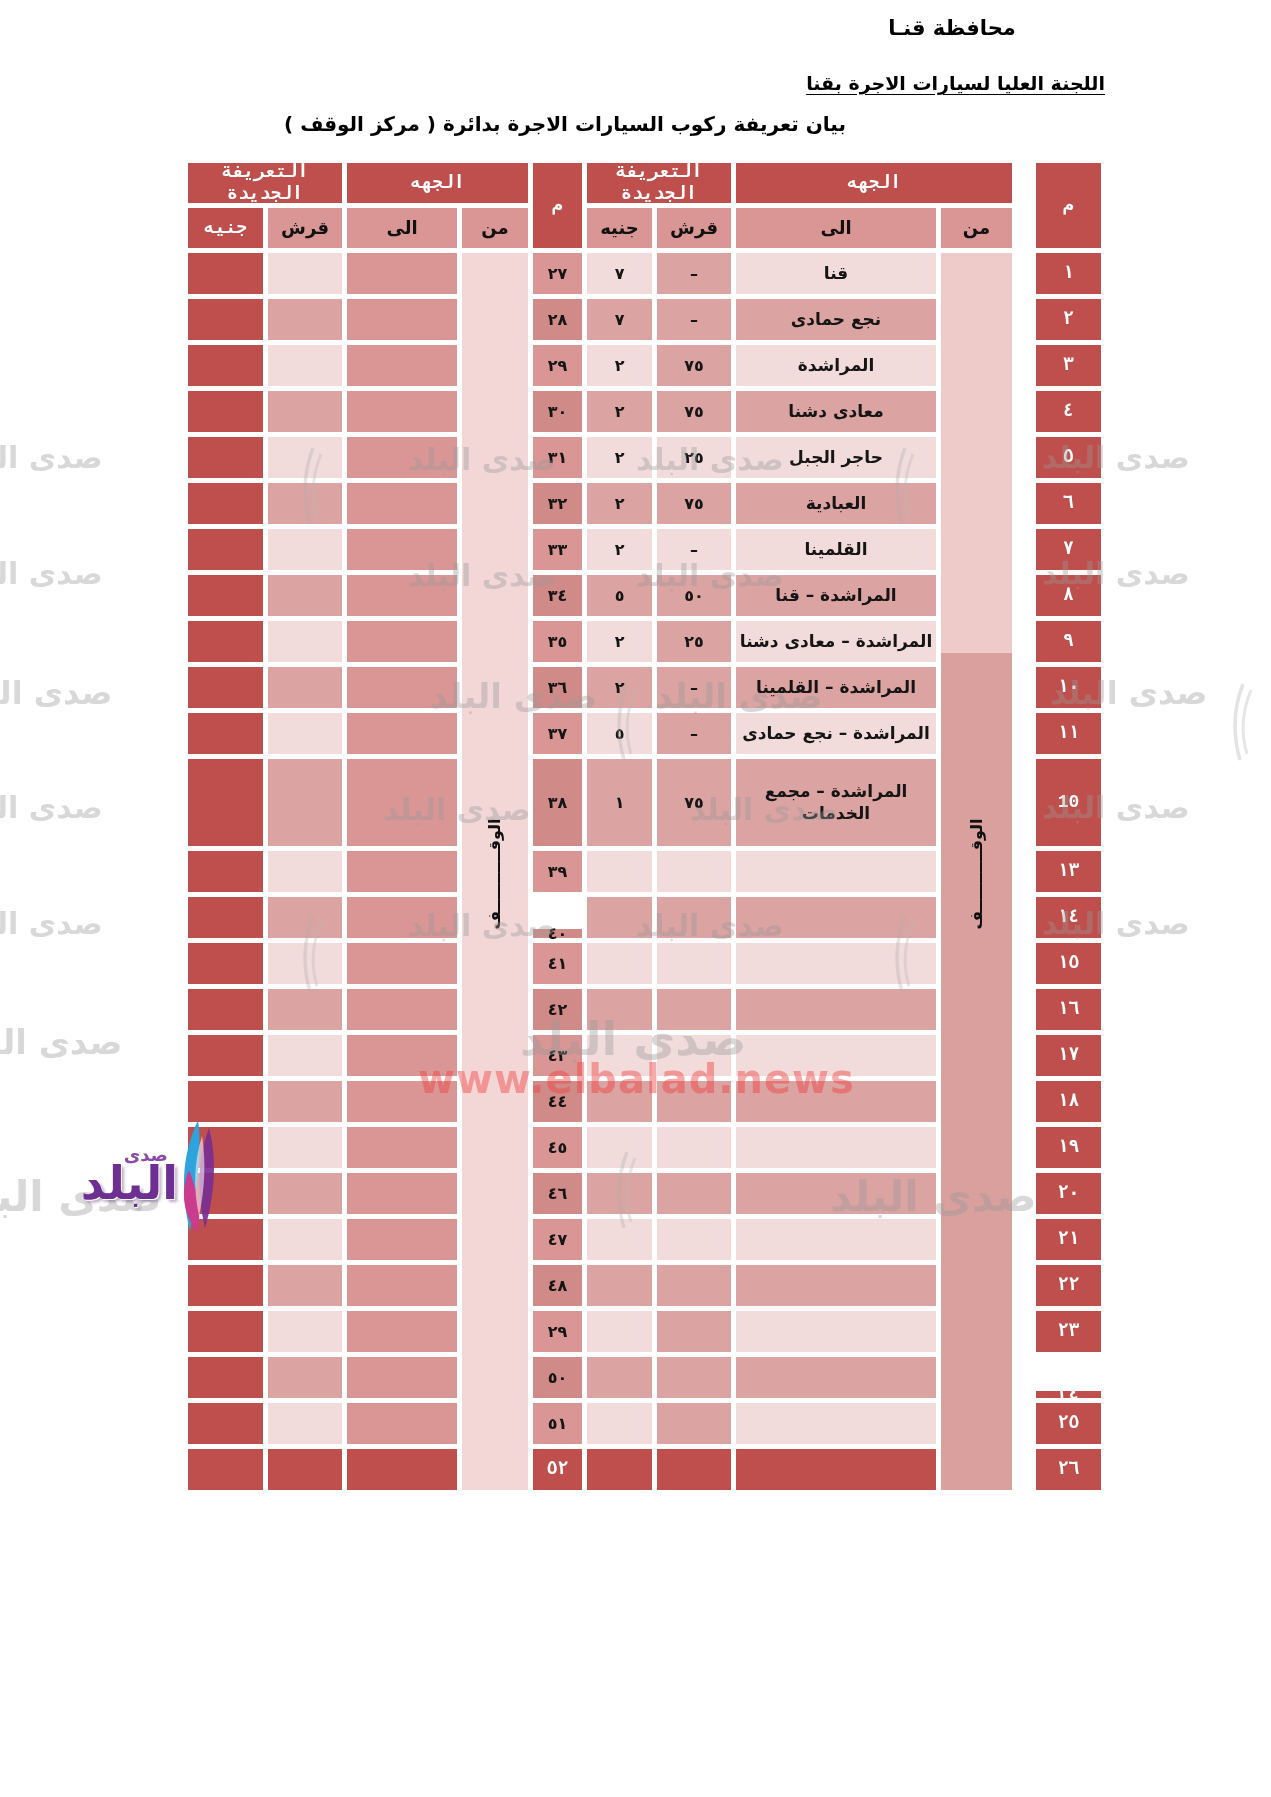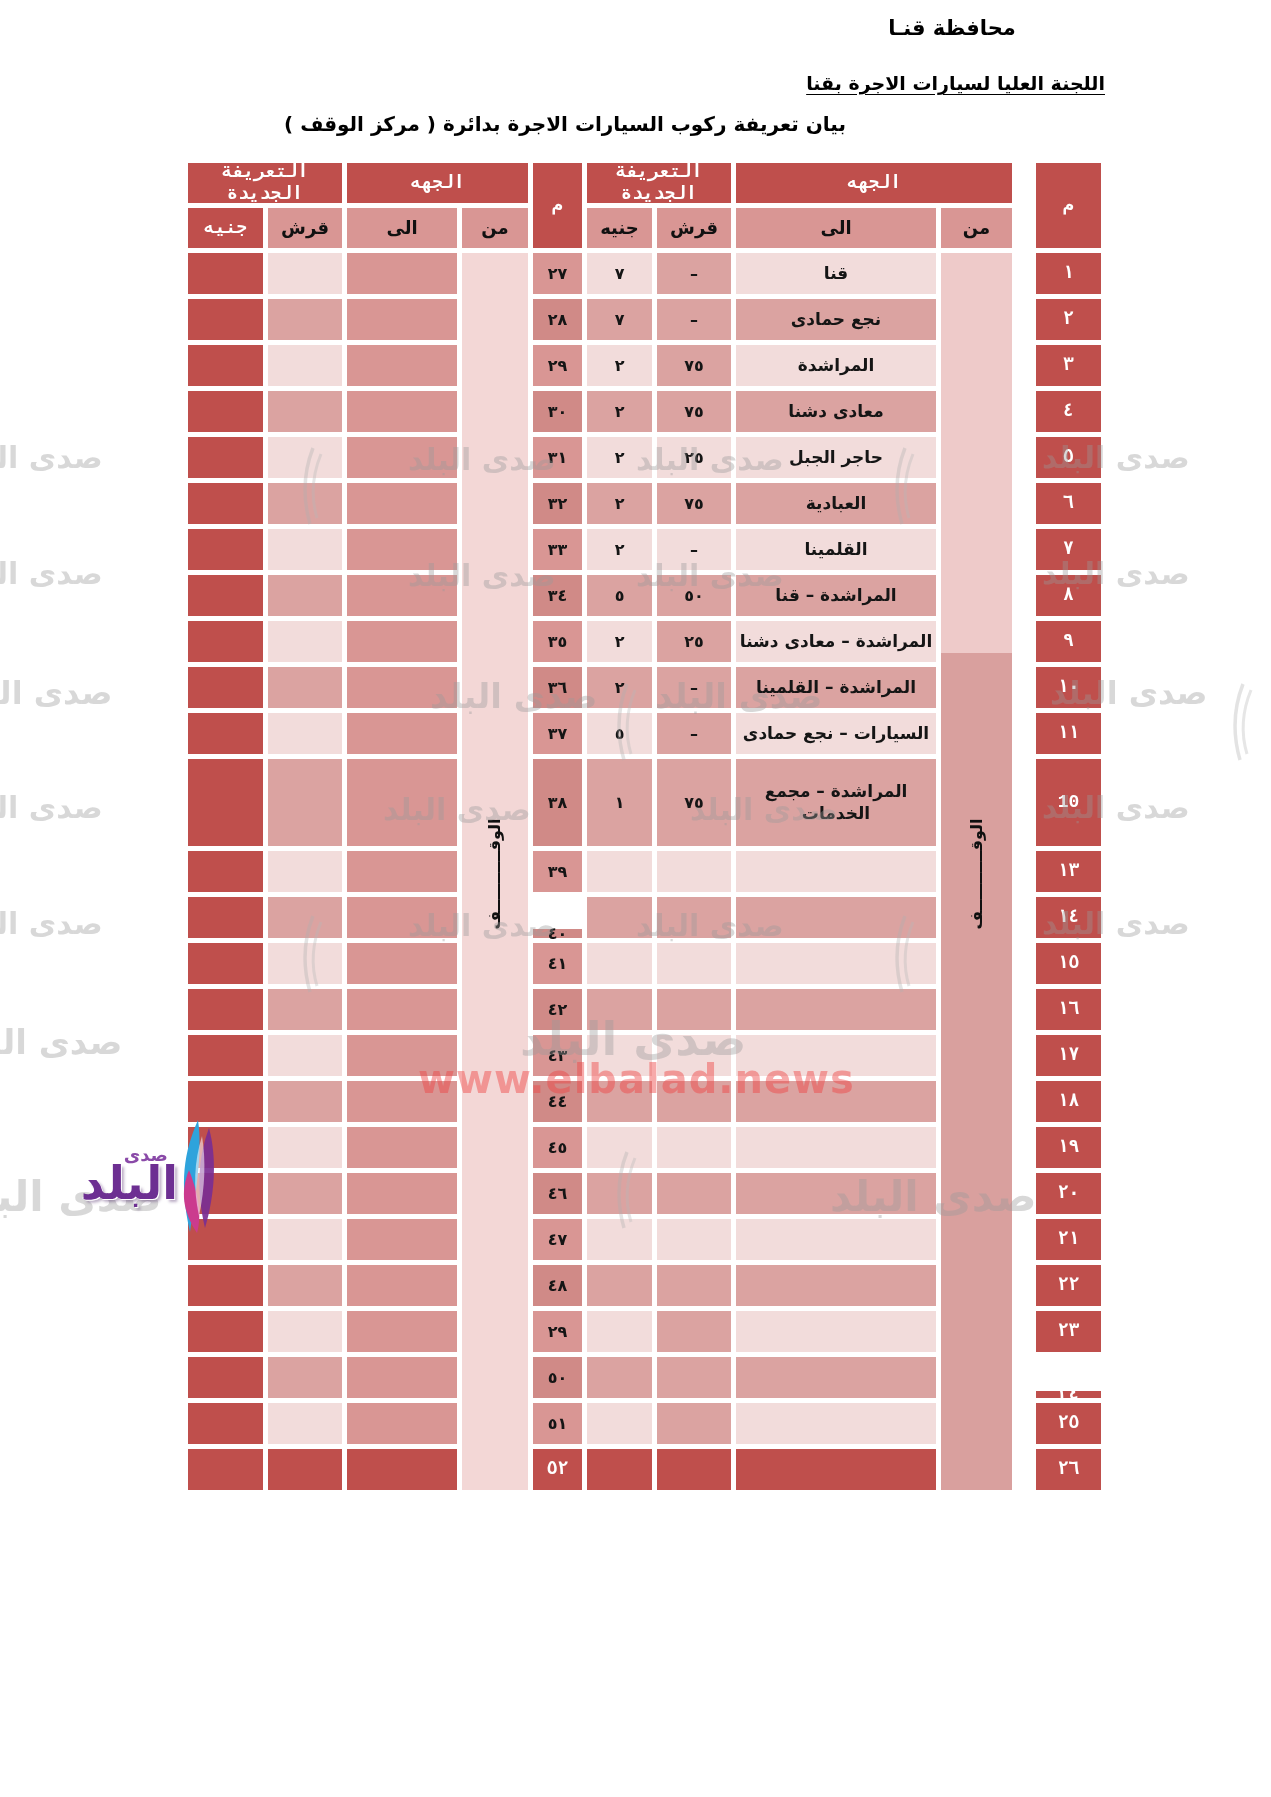--- a/index.html
+++ b/index.html
@@ -157,21 +157,21 @@
       <div class="cell DK" style="grid-area: 11 / 11;"></div>
       <div class="cell DK hdr" style="grid-area: 12 / 1;">١٠</div>
       <div class="cell M name" style="grid-area: 12 / 4;">المراشدة – القلمينا</div>
       <div class="cell M" style="grid-area: 12 / 5;">–</div>
       <div class="cell M" style="grid-area: 12 / 6;">٢</div>
       <div class="cell MD" style="grid-area: 12 / 7;">٣٦</div>
       <div class="cell AL" style="grid-area: 12 / 9;"></div>
       <div class="cell M" style="grid-area: 12 / 10;"></div>
       <div class="cell DK" style="grid-area: 12 / 11;"></div>
       <div class="cell DK hdr" style="grid-area: 13 / 1;">١١</div>
-      <div class="cell L name" style="grid-area: 13 / 4;">السيارات – نجع حمادى</div>
+      <div class="cell L name" style="grid-area: 13 / 4;">المراشدة – نجع حمادى</div>
       <div class="cell M" style="grid-area: 13 / 5;">–</div>
       <div class="cell L" style="grid-area: 13 / 6;">٥</div>
       <div class="cell MM" style="grid-area: 13 / 7;">٣٧</div>
       <div class="cell AL" style="grid-area: 13 / 9;"></div>
       <div class="cell L" style="grid-area: 13 / 10;"></div>
       <div class="cell DK" style="grid-area: 13 / 11;"></div>
       <div class="cell DK hdr" style="grid-area: 14 / 1 / span 2;">10</div>
       <div class="cell M name" style="grid-area: 14 / 4 / span 2;">المراشدة – مجمع
 الخدمات</div>
       <div class="cell M" style="grid-area: 14 / 5 / span 2;">٧٥</div>

